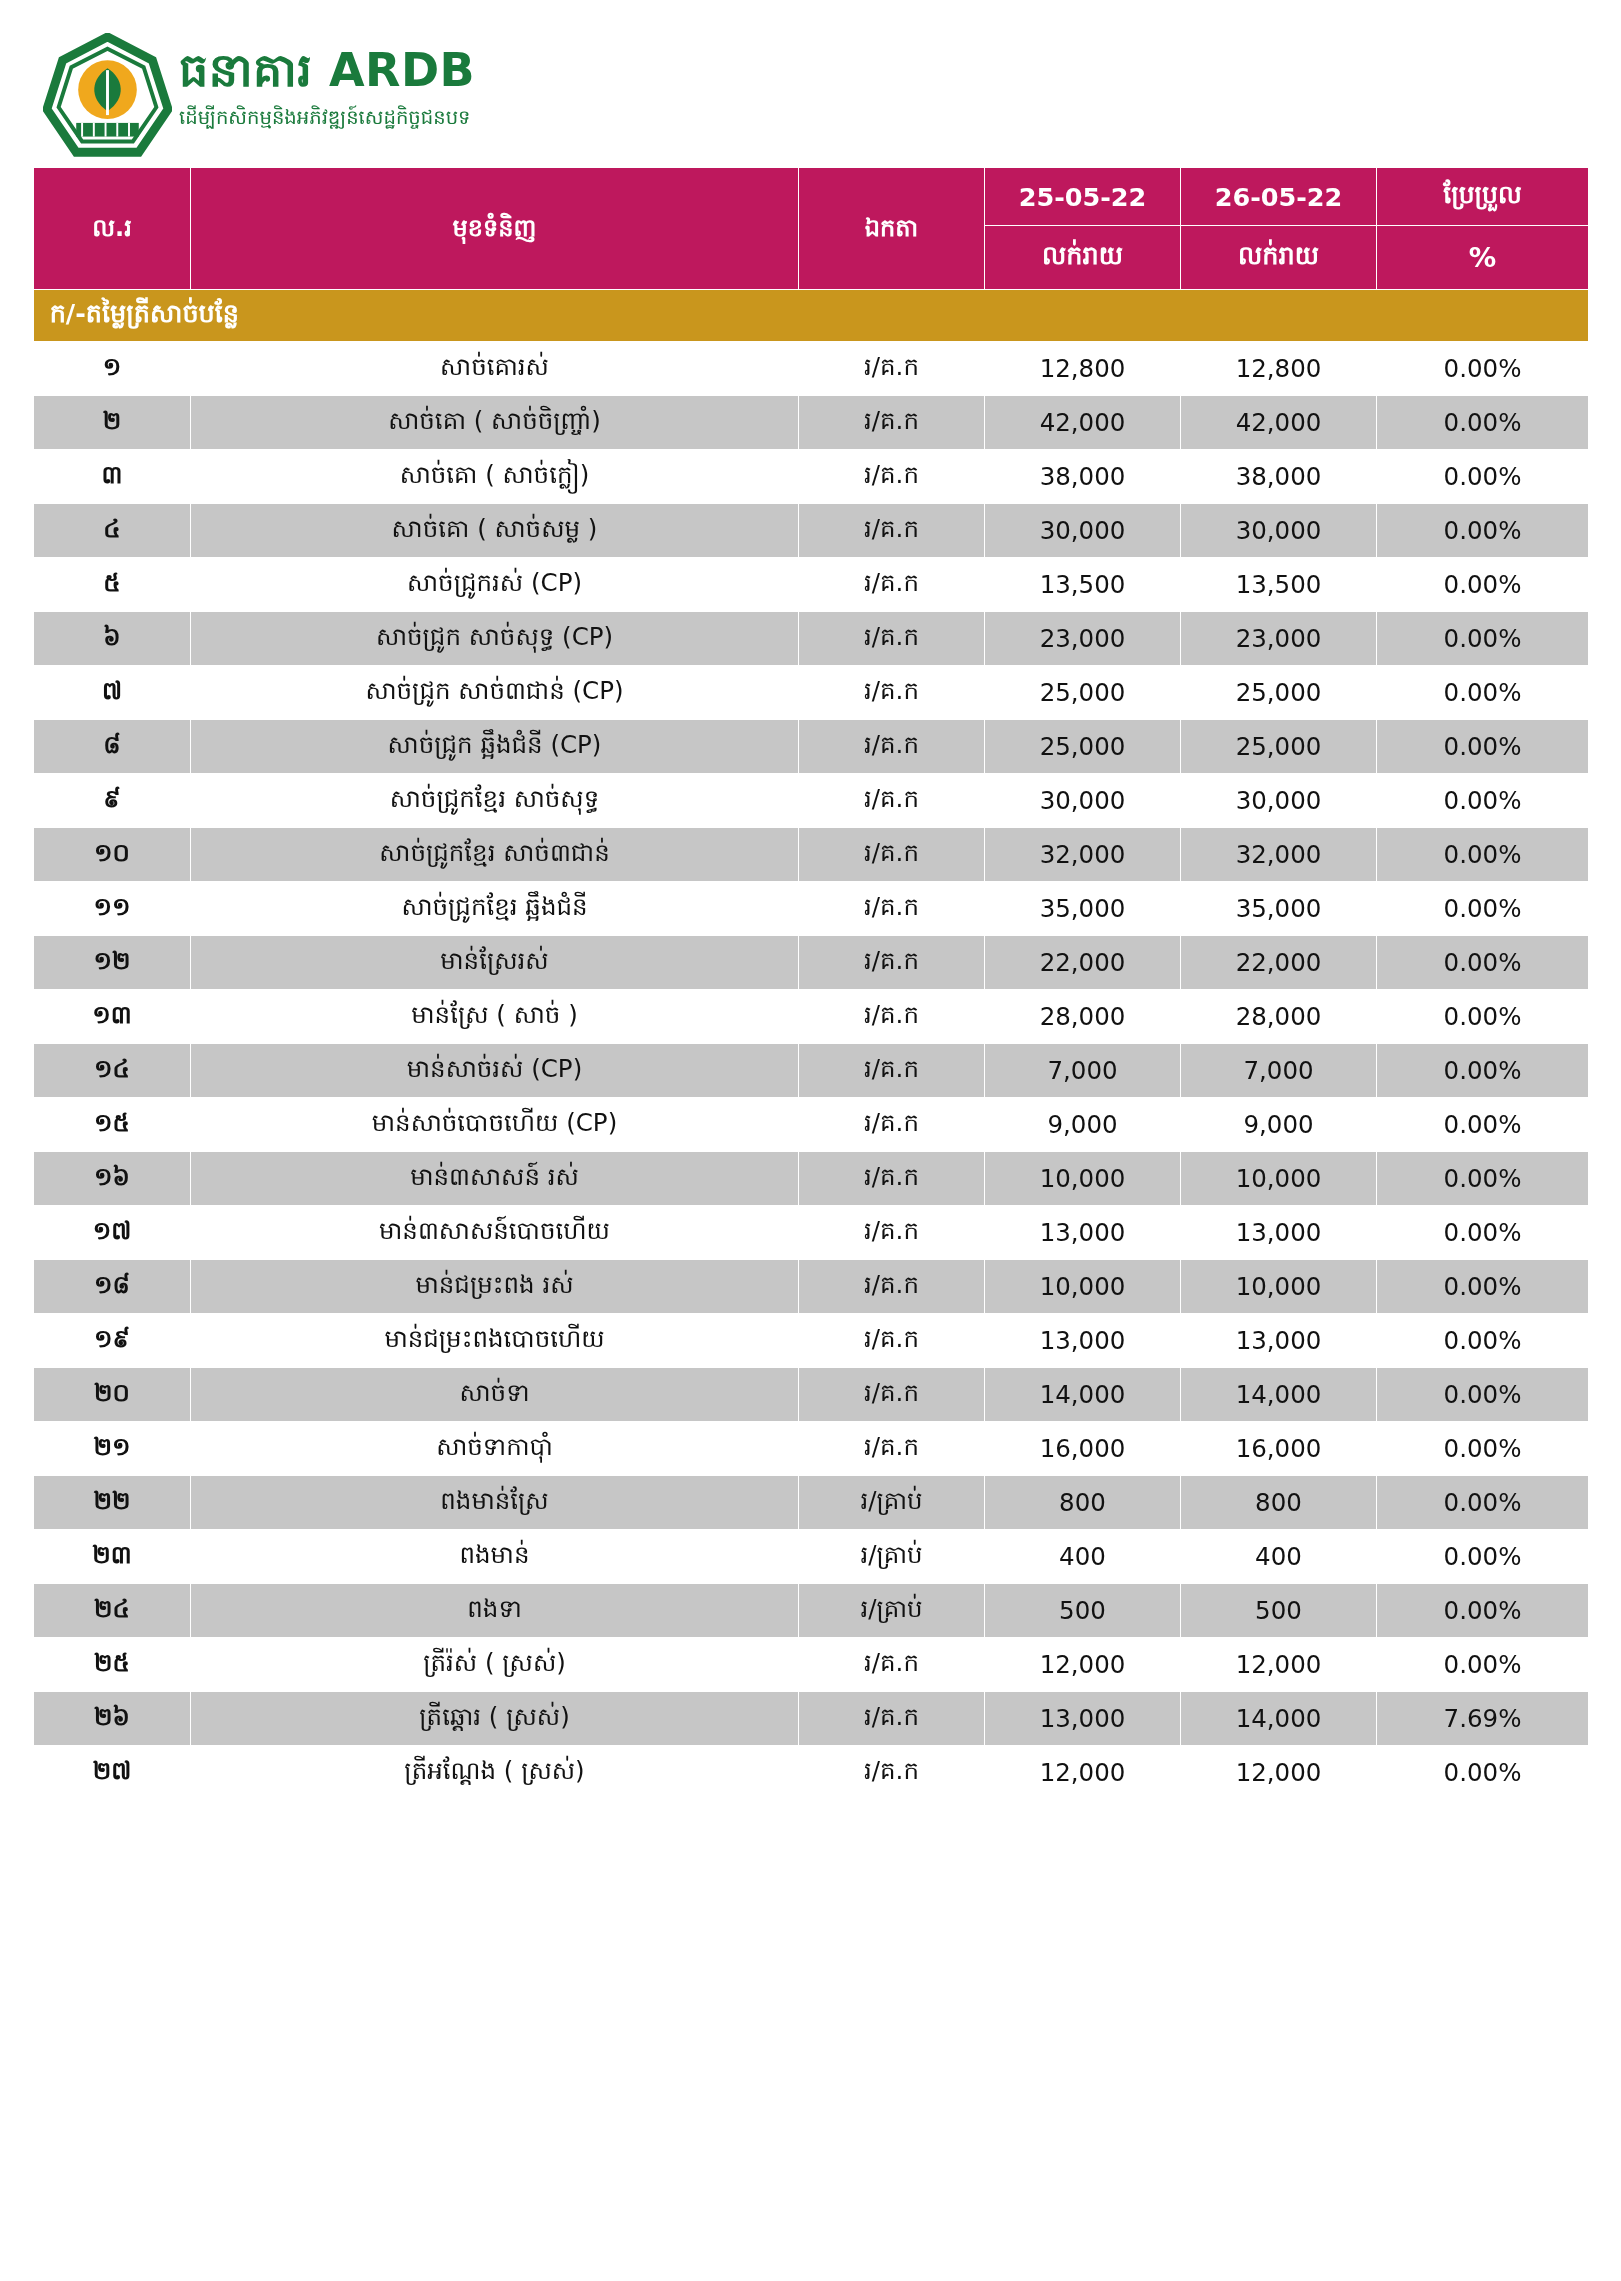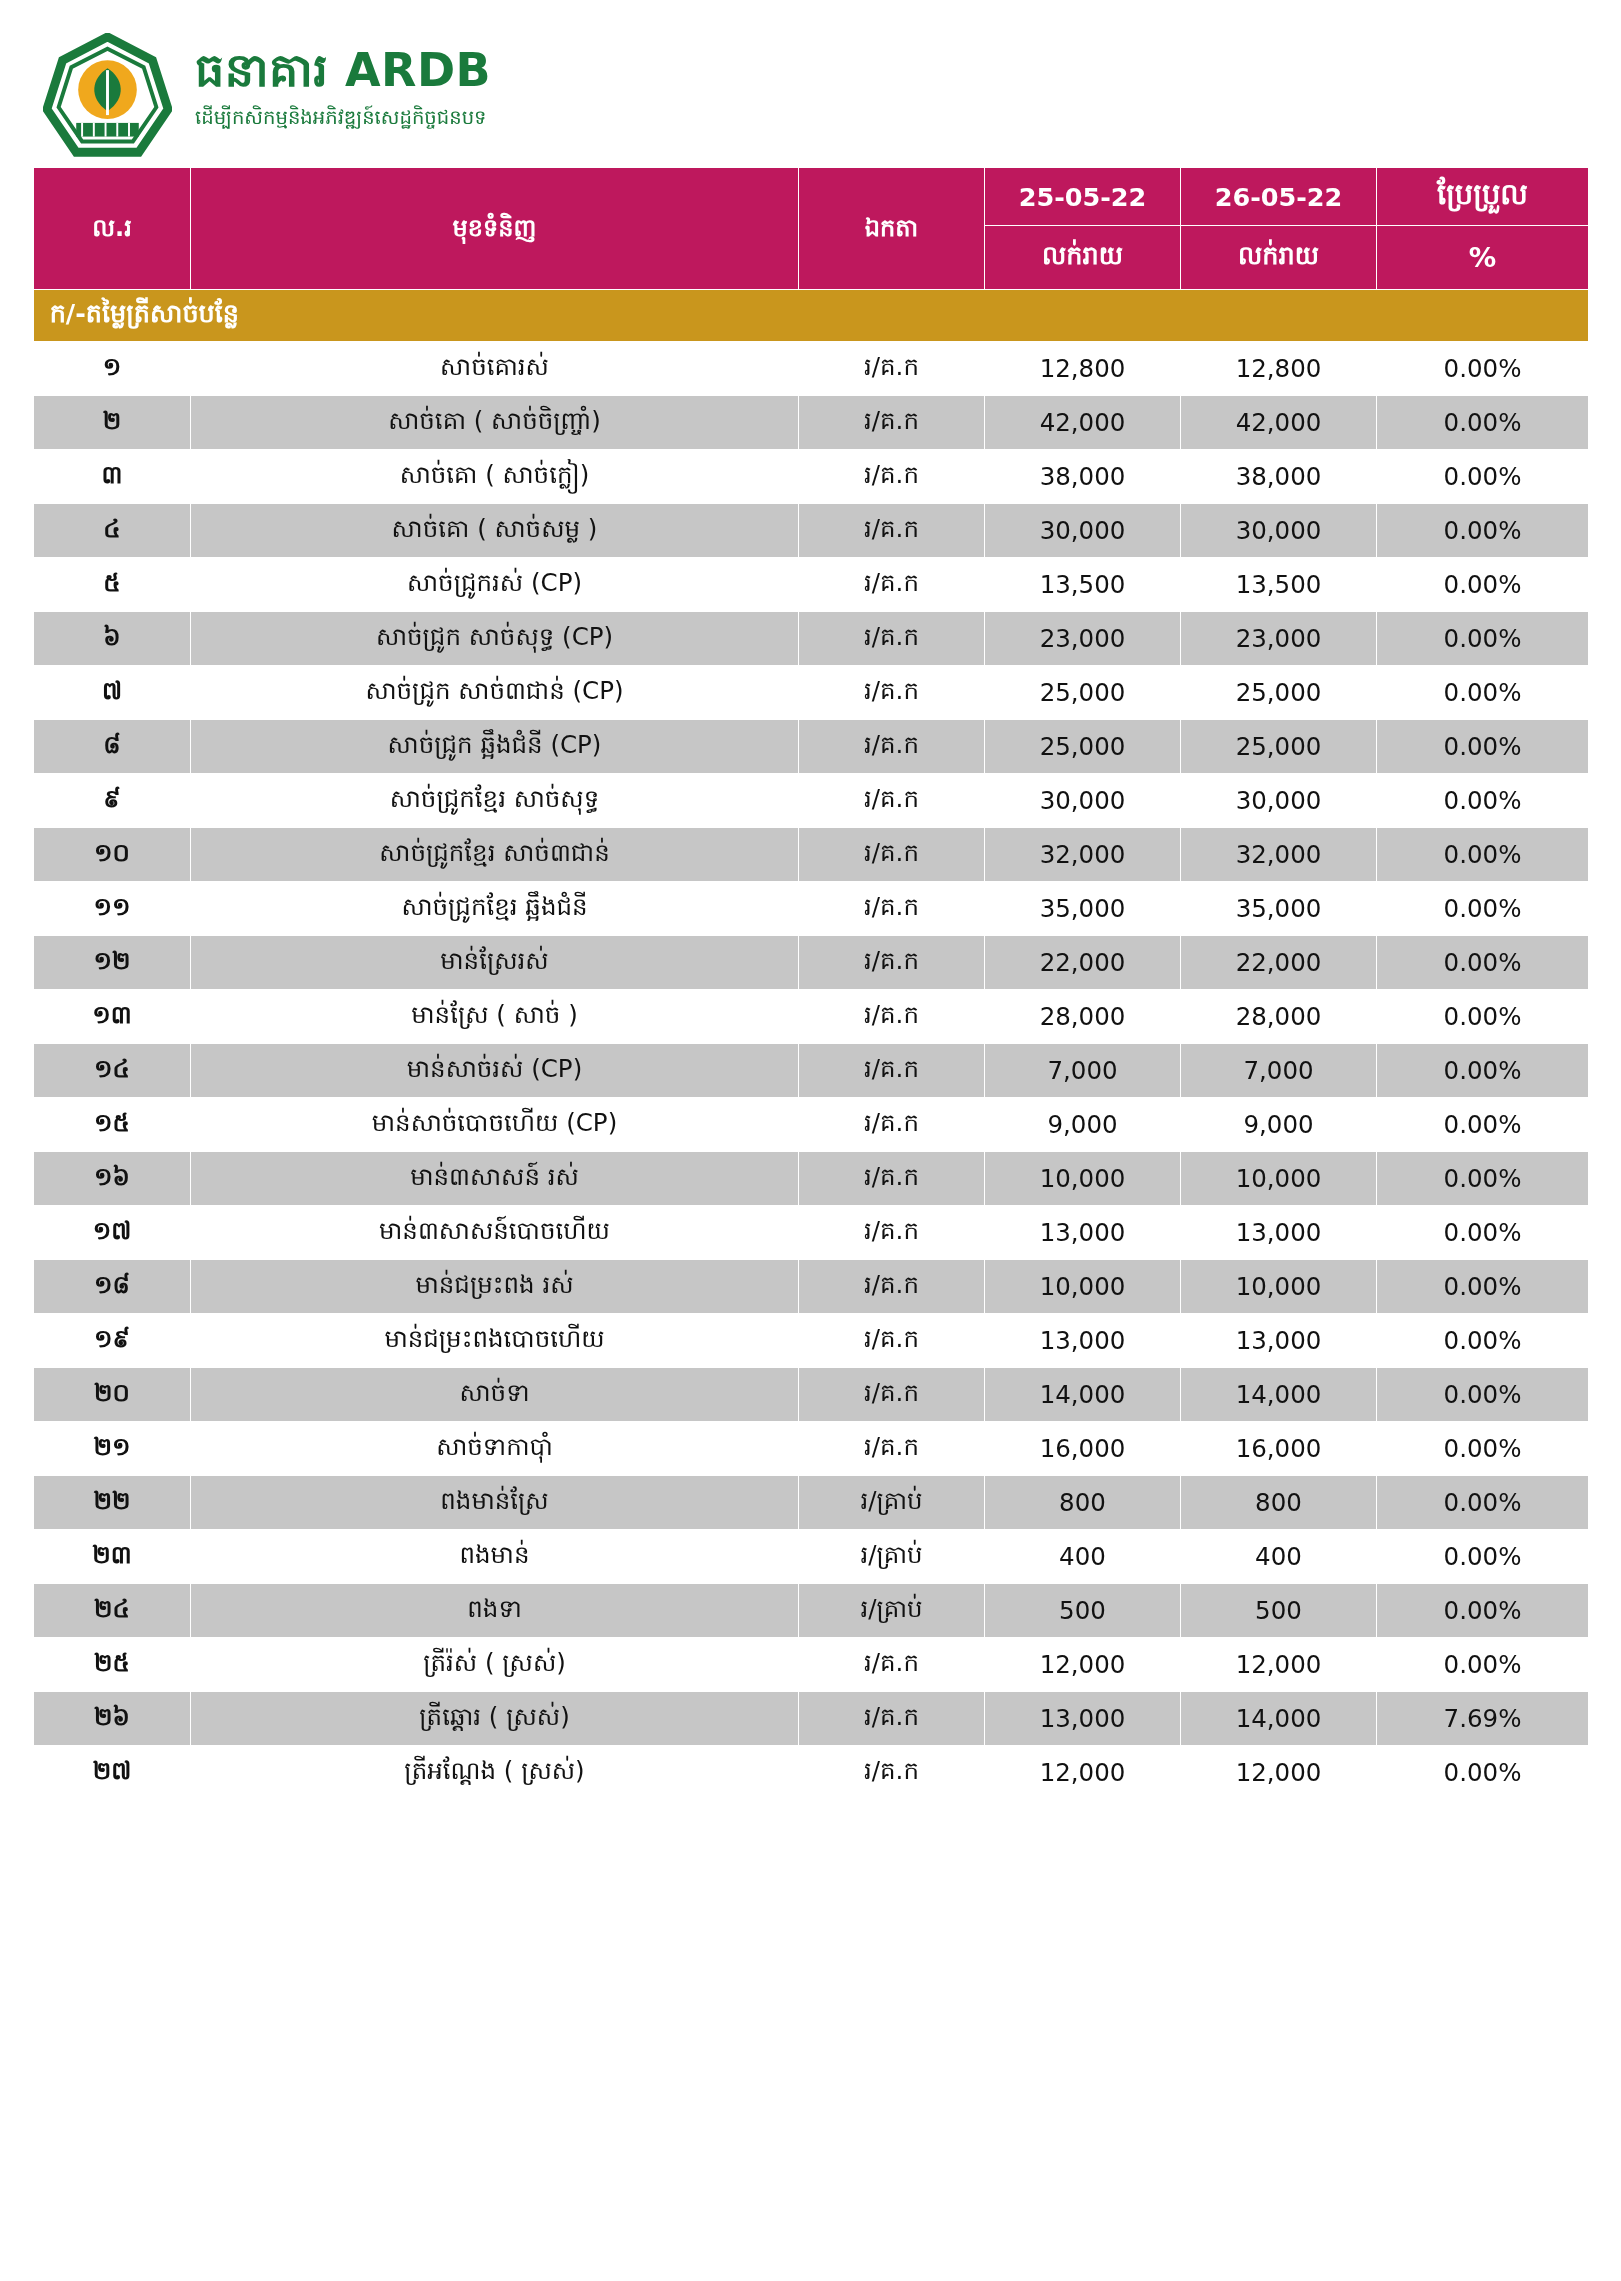--- a/index.html
+++ b/index.html
@@ -32,21 +32,21 @@
     box-sizing: border-box;
   }
   .logo-mark {
     width: 129px;
     height: 129px;
     position: relative;
     flex: 0 0 129px;
   }
   .logo-mark svg { display:block; }
   .logo-text {
-    margin-left: 23px;
+    margin-left: 7px;
     padding-top: 11.8px;
   }
   .logo-title {
     font-size: 46px;
     font-weight: bold;
     color: #1a7a3c;
     letter-spacing: 0.5px;
     line-height: 1.1;
     white-space: nowrap;
   }
@@ -102,21 +102,21 @@
     line-height: 1.2;
   }
   .th-date {
     font-size: 25.5px;
     height: 57px;
   }
   .th-sub {
     font-size: 25.5px;
     height: 63px;
   }
-  .th-pct-top { font-size: 29px; height: 57px; }
+  .th-pct-top { font-size: 25px; height: 57px; }
   .th-pct-bot { font-size: 27.4px; height: 63px; }
 
   tr.section td {
     background: #c9961d;
     color: #ffffff;
     font-size: 25.5px;
     font-weight: bold;
     height: 51px;
     padding-left: 15.7px;
     text-align: left;

